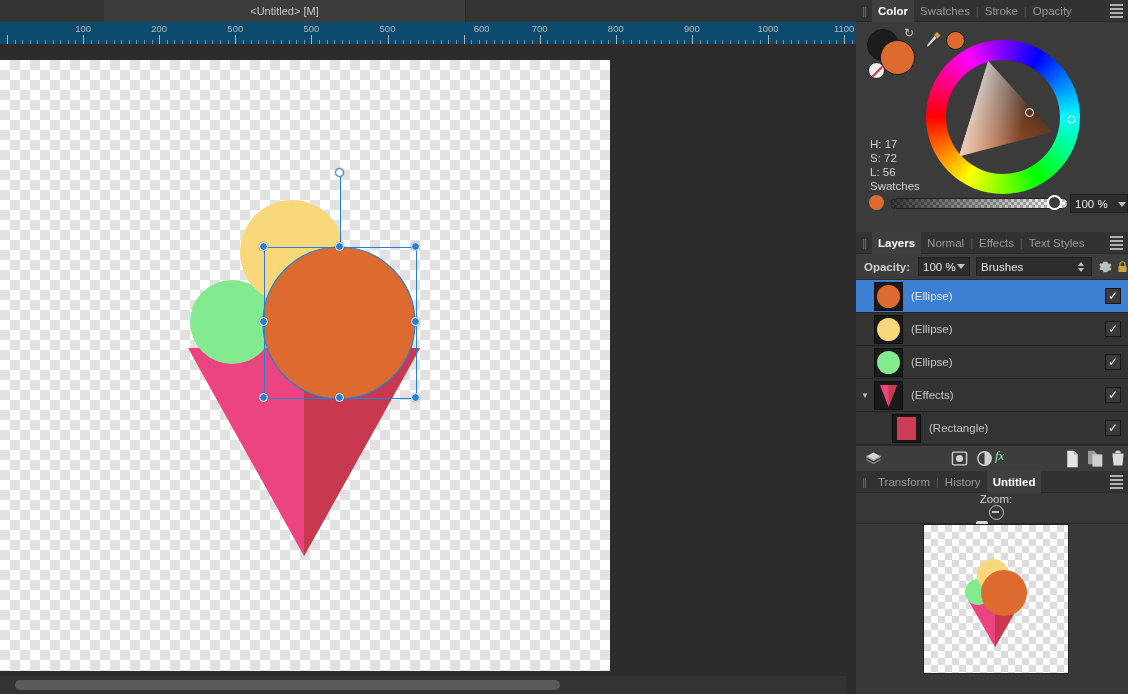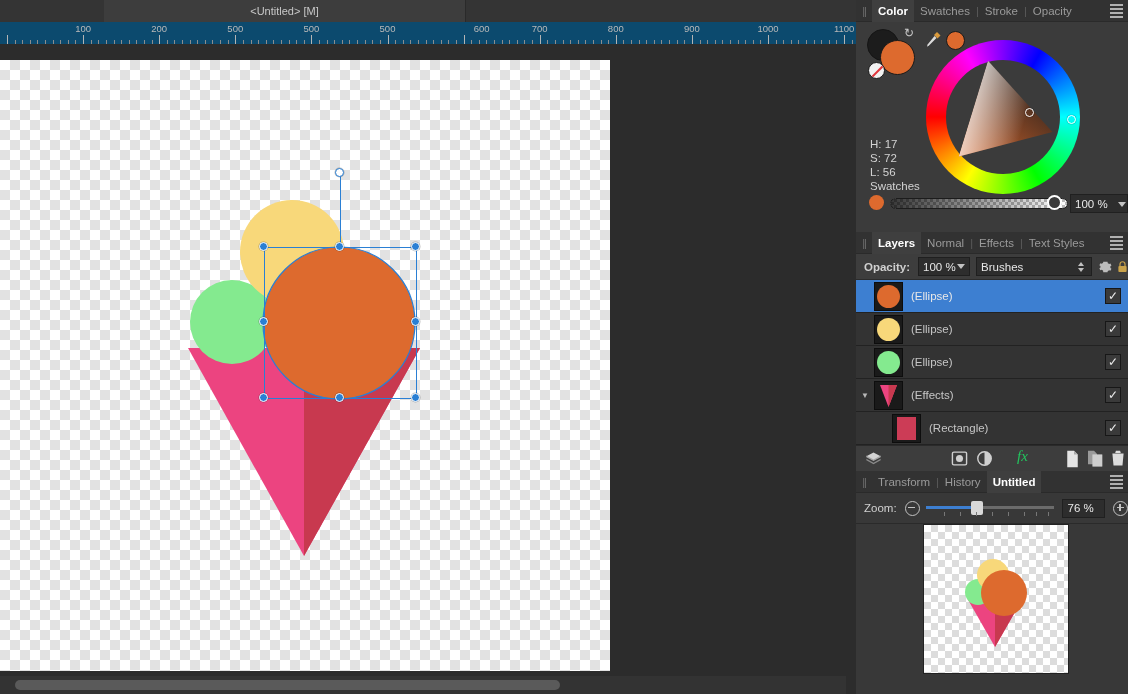--- a/index.html
+++ b/index.html
@@ -164,21 +164,21 @@
     position: absolute; right: 7px; top: 8px; width: 16px; height: 16px;
     background: #3a3a3a; border: 1px solid #171717; color: #e9e9e9;
     font-size: 12px; display: flex; align-items: center; justify-content: center;
   }
 
   .layer-tools { position: relative; height: 26px; background: #3d3d3d; border-top: 1px solid #2a2a2a; }
   .lt-ico { position: absolute; top: 4px; }
 
   
   .nav-panel { position: relative; background: #383838; }
-  .zoom-row { position: relative; height: 30px; display: flex; align-items: center; }
+  .zoom-row { position: relative; height: 30px; display: flex; align-items: center; flex-direction: column; }
   .zr-label { color: #d0d0d0; font-size: 11.5px; margin-left: 8px; }
   .circ-btn {
     width: 15px; height: 15px; border-radius: 50%; border: 1.5px solid #c2c2c2;
     position: relative; flex: none;
   }
   .circ-btn i { position: absolute; background: #c2c2c2; }
   .zslider { position: relative; width: 128px; height: 16px; margin-left: 6px; flex: none; }
   .zslider .trk { position: absolute; left: 0; top: 6px; width: 128px; height: 3px; background: #6b6b6b; }
   .zslider .fill { position: absolute; left: 0; top: 6px; width: 51px; height: 3px; background: #3d7fd1; }
   .zslider .knob { position: absolute; left: 45px; top: 1px; width: 12px; height: 14px; background: #d8d8d8; border-radius: 2px; }
@@ -517,21 +517,21 @@
         <path fill="#8a8a8a" d="M12 16l9-5 0 2-9 5-9-5 0-2z"></path>
       </svg>
       <svg class="lt-ico" style="left:95px;" width="17" height="17" viewBox="0 0 24 24">
         <rect x="2" y="3" width="20" height="18" rx="2" fill="none" stroke="#d0d0d0" stroke-width="2"></rect>
         <circle cx="12" cy="12" r="5" fill="#d0d0d0"></circle>
       </svg>
       <svg class="lt-ico" style="left:120px;" width="17" height="17" viewBox="0 0 24 24">
         <circle cx="12" cy="12" r="9.5" fill="none" stroke="#d0d0d0" stroke-width="2"></circle>
         <path d="M12 2.5a9.5 9.5 0 010 19z" fill="#d0d0d0"></path>
       </svg>
-      <div class="lt-ico" style="left:161px; top:2px; color:#22c55e; font-size:15px; font-style:italic; font-family:'Liberation Serif',serif;">fx</div>
+      <div class="lt-ico" style="left:139px; top:2px; color:#86efac; font-size:13px; font-style:italic; font-family:'Liberation Serif',serif;">fx</div>
       <svg class="lt-ico" style="left:209px;" width="15" height="18" viewBox="0 0 20 24">
         <path fill="#e4e4e4" d="M3 1h9l5 5v17H3z"></path>
         <path fill="#a9a9a9" d="M12 1l5 5h-5z"></path>
       </svg>
       <svg class="lt-ico" style="left:231px;" width="17" height="18" viewBox="0 0 22 24">
         <path fill="#9a9a9a" d="M1 1h8l4 4v14H1z"></path>
         <rect x="7" y="6" width="13" height="16" fill="#d9d9d9"></rect>
         <path fill="#bdbdbd" d="M7 6h13v16H7z" opacity=".4"></path>
       </svg>
       <svg class="lt-ico" style="left:255px;" width="14" height="17" viewBox="0 0 20 24">

